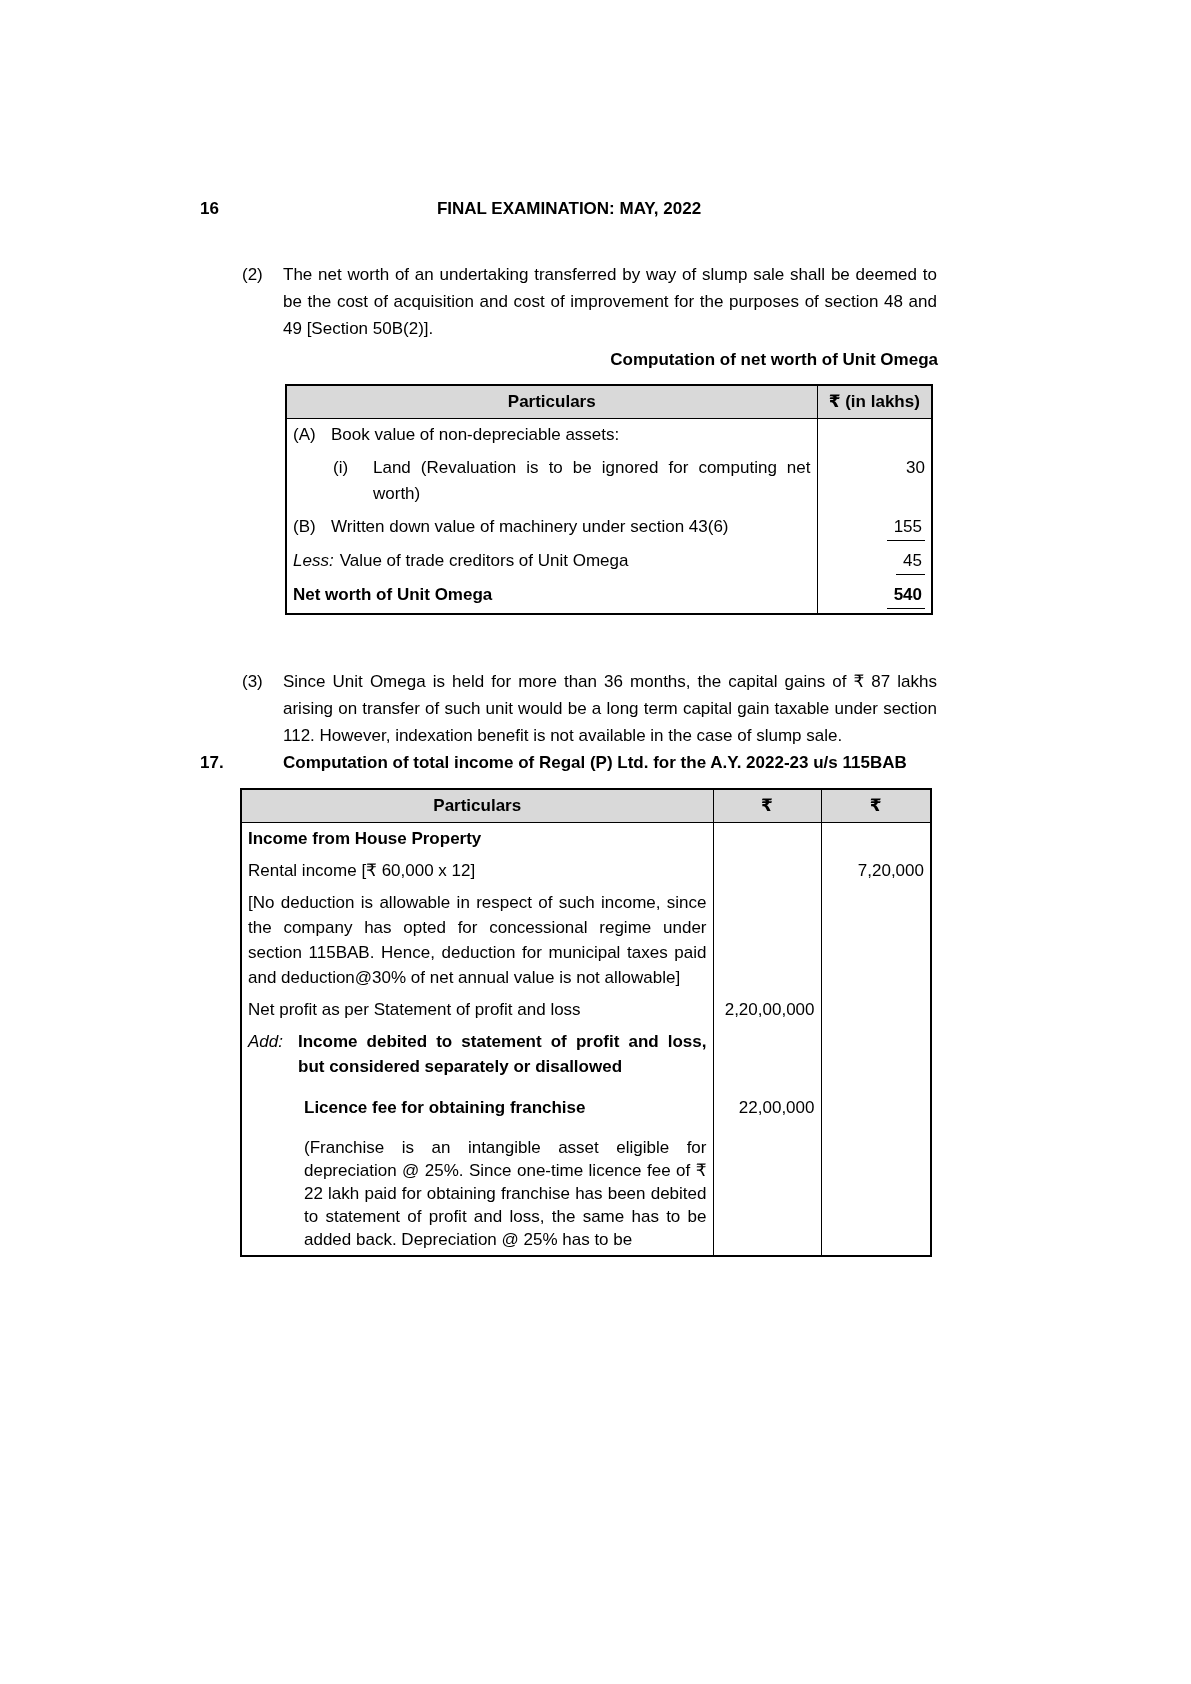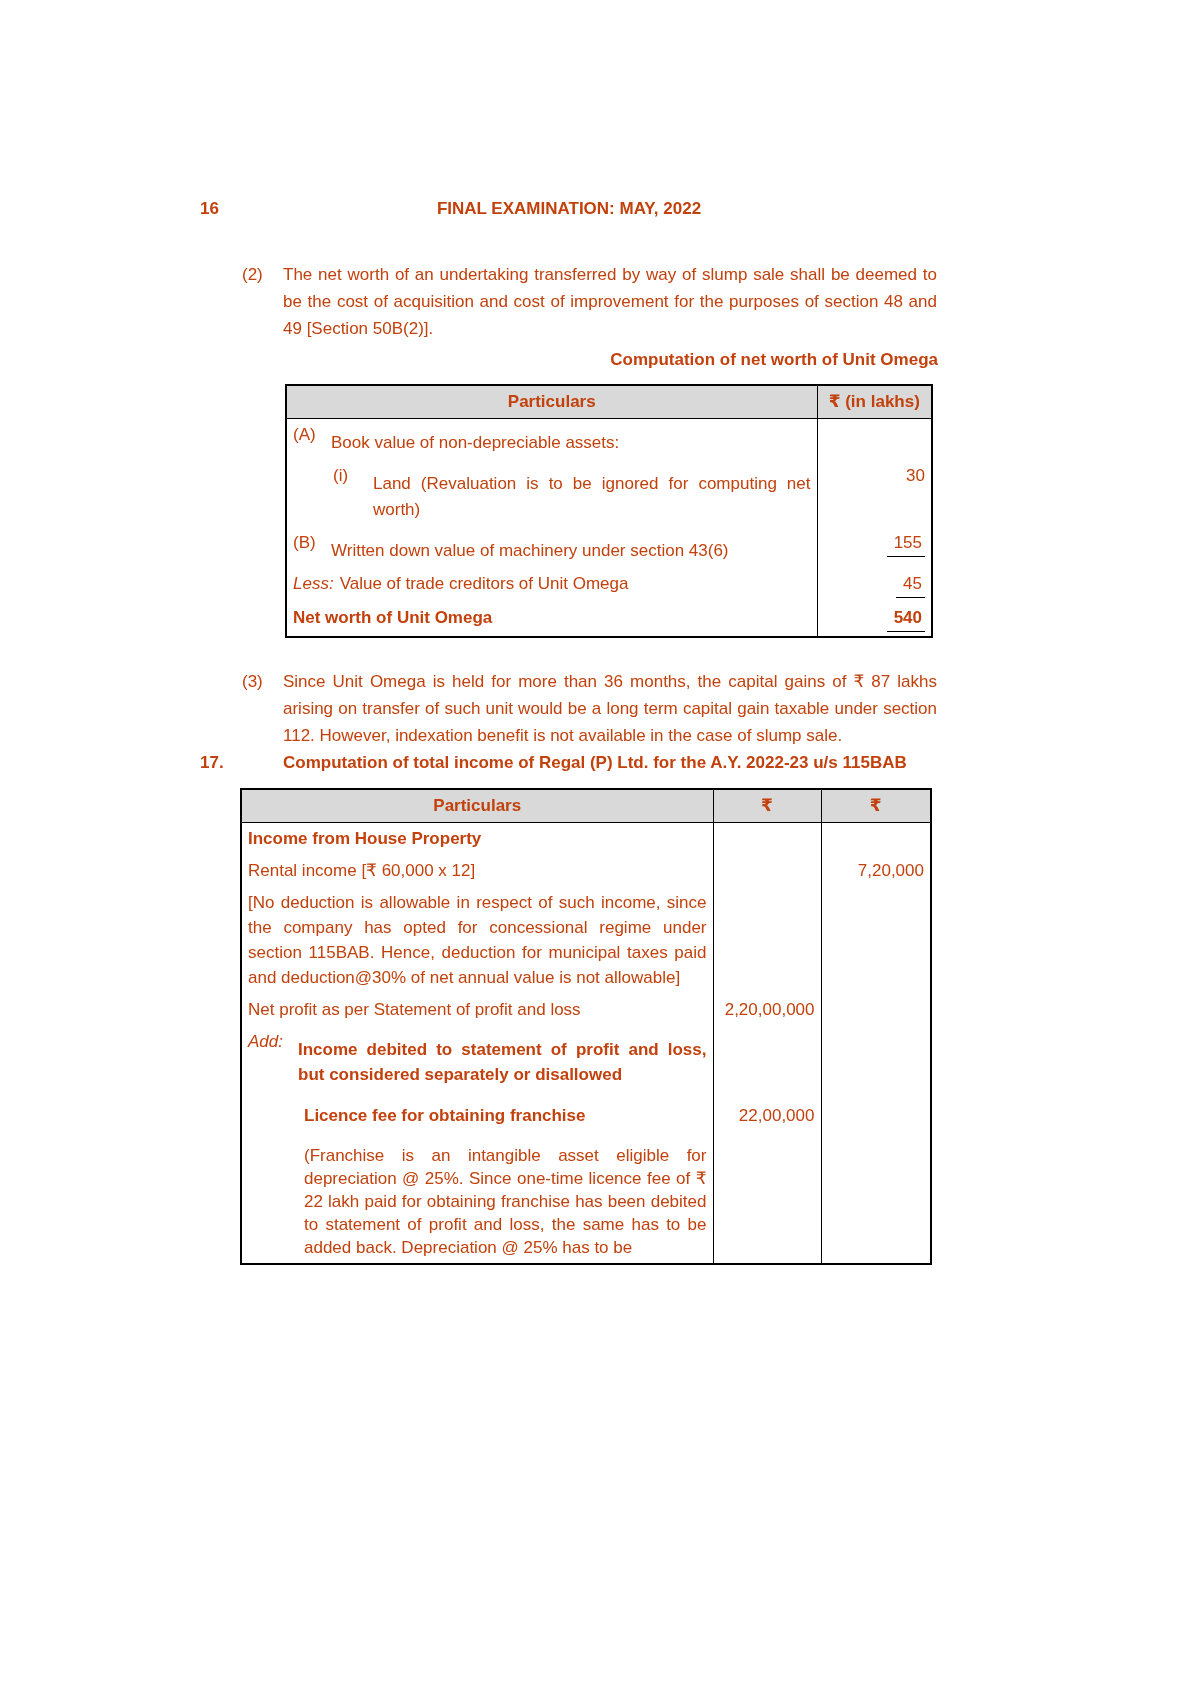--- a/index.html
+++ b/index.html
@@ -3,21 +3,21 @@
 <meta charset="utf-8">
 <style>
   * { box-sizing: border-box; }
   html, body { margin: 0; padding: 0; background: #ffffff; }
   .page {
     position: relative;
     width: 1191px;
     height: 1332px;
     background: #fff;
     font-family: "Liberation Sans", "DejaVu Sans", sans-serif;
-    color: #c2410c;
+    color: #000000;
     font-size: 17px;
     overflow: hidden;
   }
   .bold { font-weight: bold; }
   .just { text-align: justify; }
 
   .page-head { position: absolute; top: 199px; left: 200px; width: 738px; font-weight: bold; }
   .pageno    { position: absolute; left: 0; top: 0; }
   .head-title{ display: block; text-align: center; }
 
@@ -38,21 +38,21 @@
   .td-a  { border-left: 1.5px solid #000; text-align: right; padding-right: 8px; }
 
   .tbl1 { top: 384px; left: 285px; width: 646px; }
   .tbl2 { top: 788px; left: 240px; width: 690px; }
   .tbl2 td { line-height: 25px; }
 
   .lrow { display: flex; }
   .lbl  { flex: 0 0 38px; }
   .sub  { margin-left: 40px; }
   .sub .lbl { flex: 0 0 40px; }
-  .ltext { flex: 1; margin-top: 8px; }
+  .ltext { flex: 1; }
   .pfx  { font-style: italic; margin-right: 6px; }
   .lbl2 { flex: 0 0 50px; font-style: italic; font-weight: normal; }
   .ind  { margin-left: 56px; }
   .gap td { padding-top: 12px; }
   .tight { line-height: 23px; }
 
   .u { display: inline-block; border-bottom: 1.5px solid #000; padding: 0 3px 0 7px; text-align: center; }
 
   .footer {
     position: absolute; top: 1497px; left: 149px;

